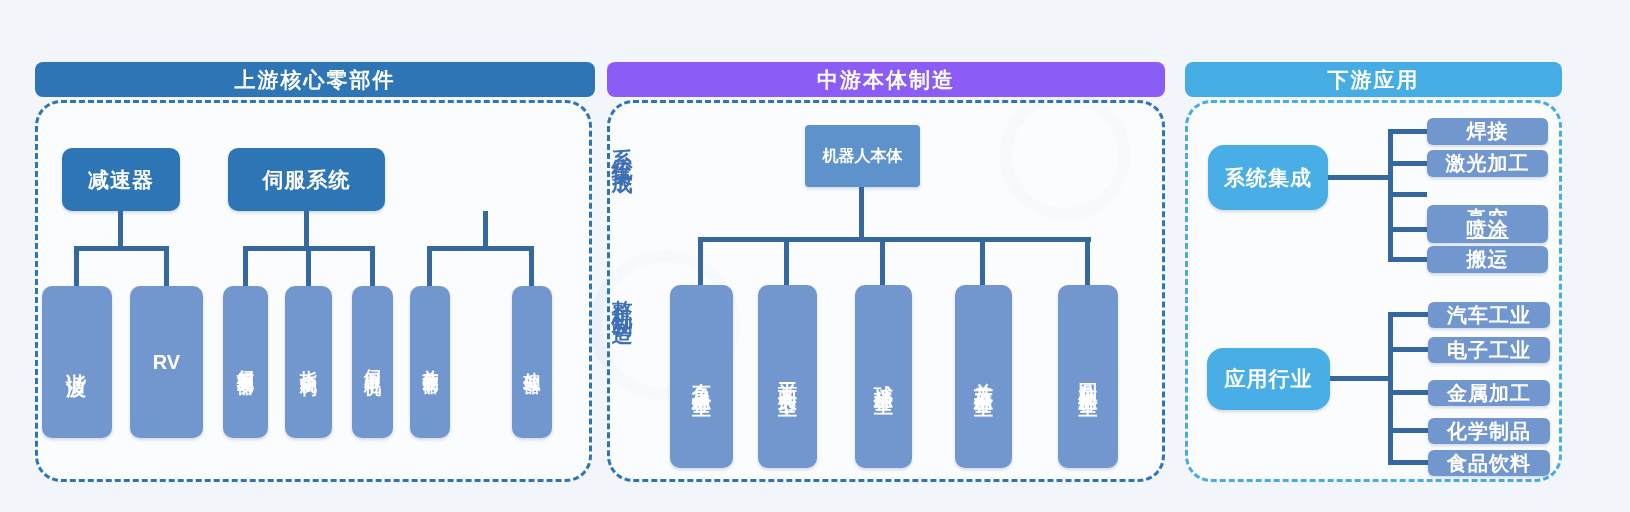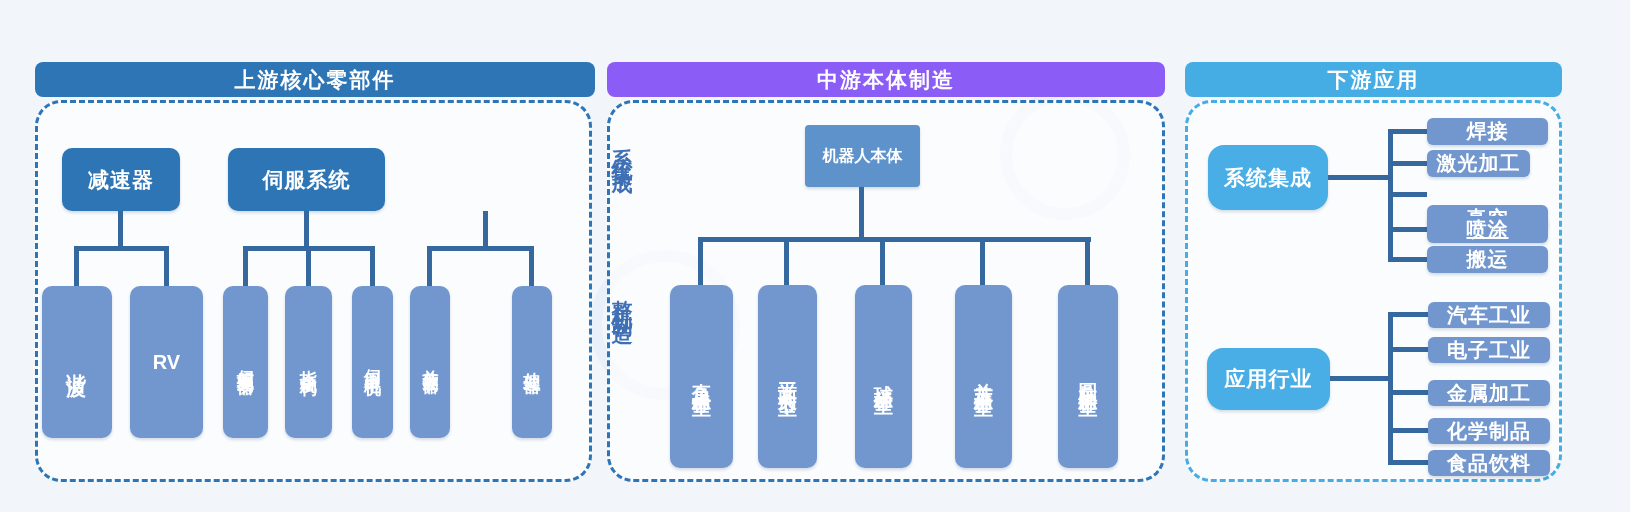--- a/index.html
+++ b/index.html
@@ -122,21 +122,21 @@
 
   <div class="box dparent" style="left:1208px;top:145px;width:120px;height:65px;">系统集成</div>
   <div class="seg" style="left:1328px;top:175px;width:62px;height:5px;"></div>
   <div class="seg" style="left:1388px;top:129px;width:5px;height:133px;"></div>
   <div class="seg" style="left:1390px;top:129px;width:37px;height:5px;"></div>
   <div class="seg" style="left:1390px;top:161px;width:37px;height:5px;"></div>
   <div class="seg" style="left:1390px;top:192px;width:37px;height:5px;"></div>
   <div class="seg" style="left:1390px;top:227px;width:37px;height:5px;"></div>
   <div class="seg" style="left:1390px;top:257px;width:37px;height:5px;"></div>
   <div class="box dleaf" style="left:1427px;top:118px;width:121px;height:27px;">焊接</div>
-  <div class="box dleaf" style="left:1427px;top:150px;width:103px;height:27px;">激光加工</div>
+  <div class="box dleaf" style="left:1427px;top:150px;width:121px;height:27px;">激光加工</div>
   <div class="box dleaf" style="left:1427px;top:181px;width:121px;height:27px;margin-top:24px;">真空</div>
   <div class="box dleaf" style="left:1427px;top:216px;width:121px;height:27px;text-decoration:underline;">喷涂</div>
   <div class="box dleaf" style="left:1427px;top:246px;width:121px;height:27px;">搬运</div>
 
   <div class="box dparent" style="left:1207px;top:348px;width:123px;height:62px;">应用行业</div>
   <div class="seg" style="left:1330px;top:376px;width:60px;height:5px;"></div>
   <div class="seg" style="left:1388px;top:312px;width:5px;height:153px;"></div>
   <div class="seg" style="left:1390px;top:312px;width:38px;height:5px;"></div>
   <div class="seg" style="left:1390px;top:347px;width:38px;height:5px;"></div>
   <div class="seg" style="left:1390px;top:390px;width:38px;height:5px;"></div>

